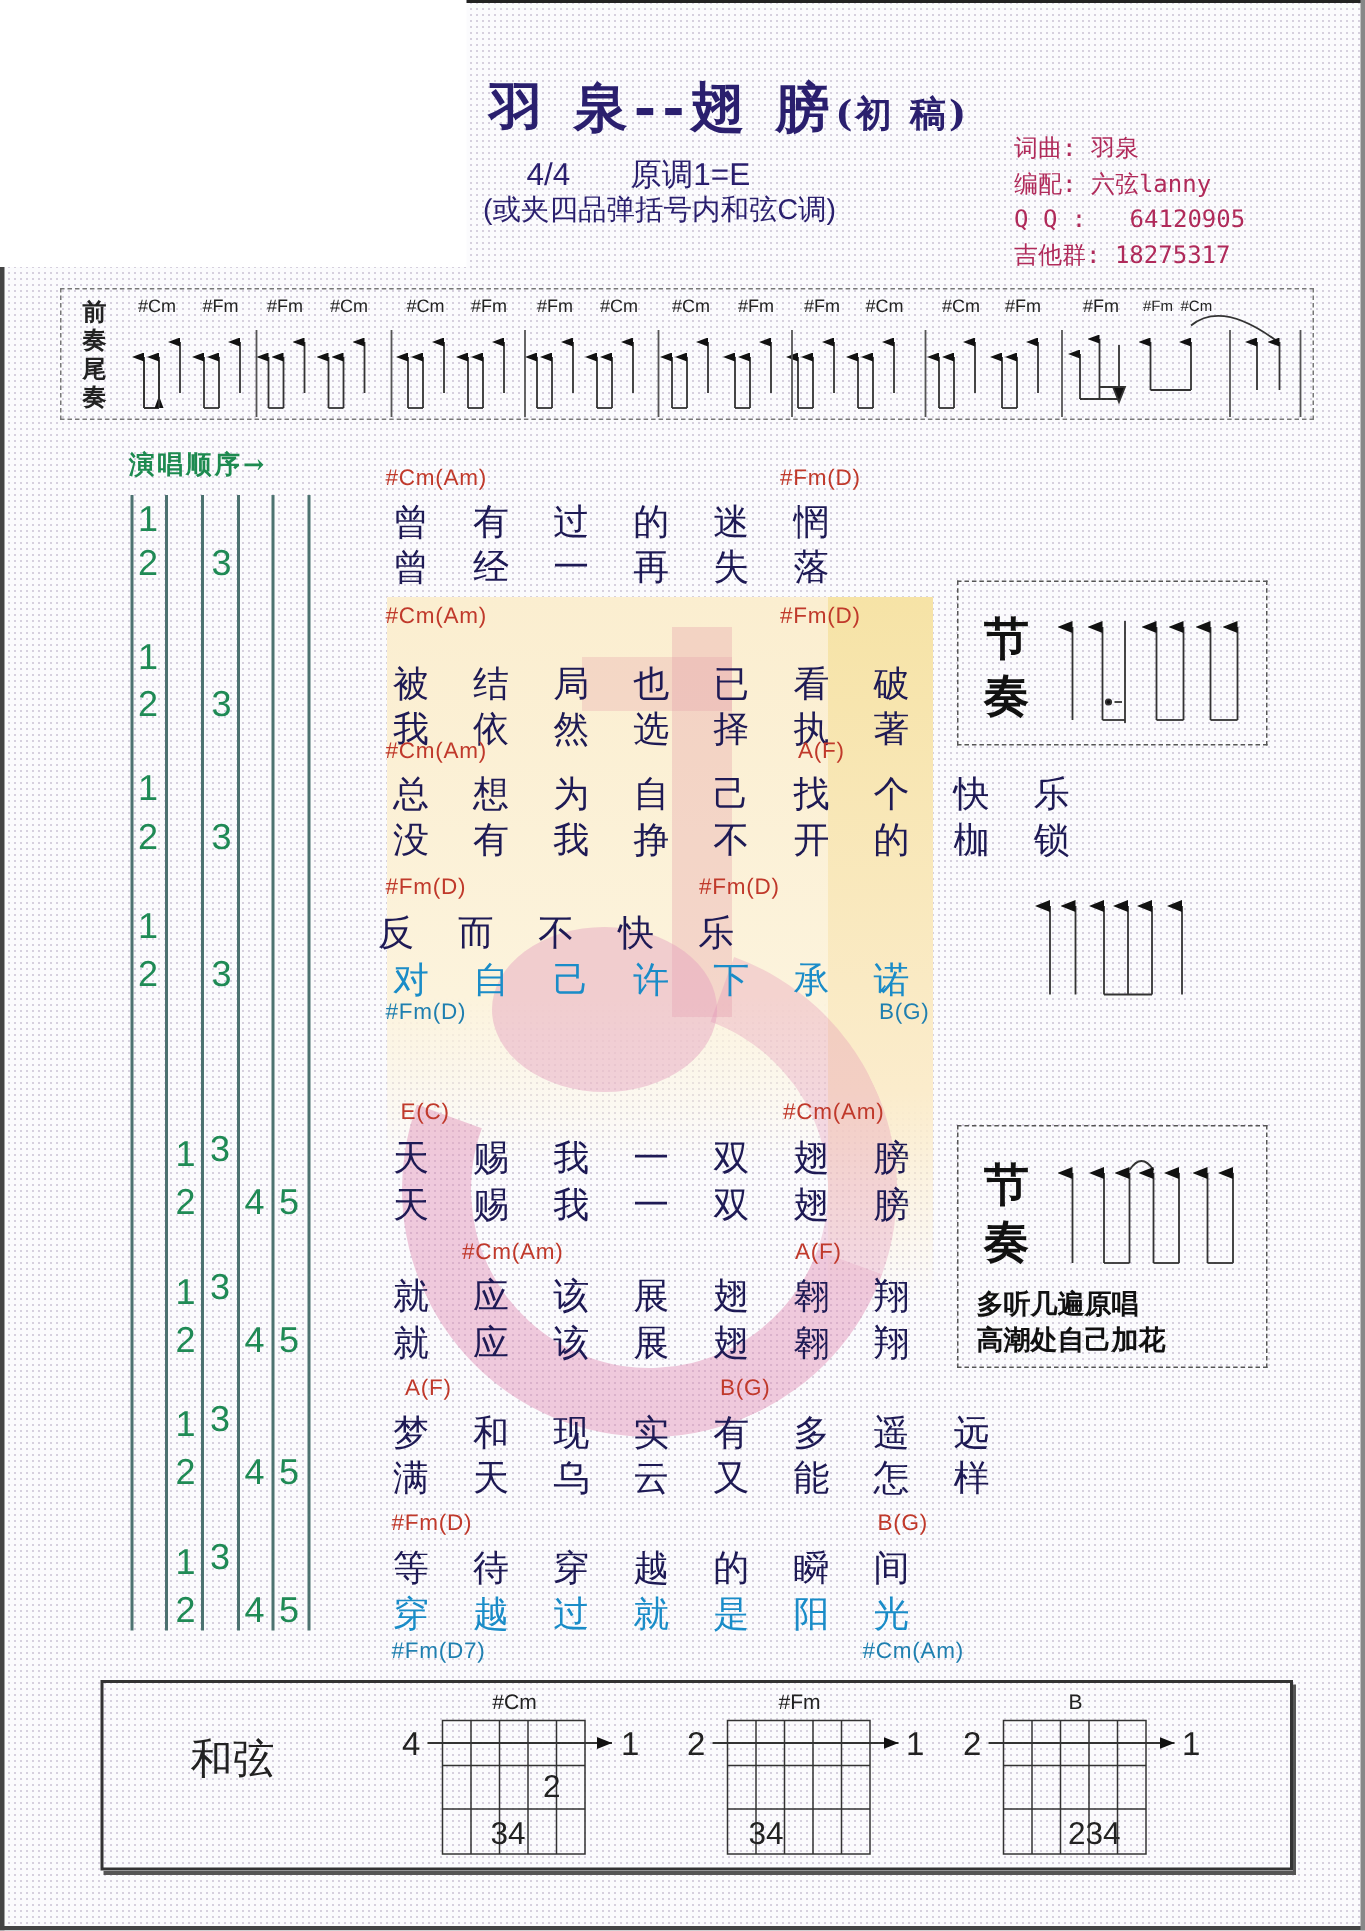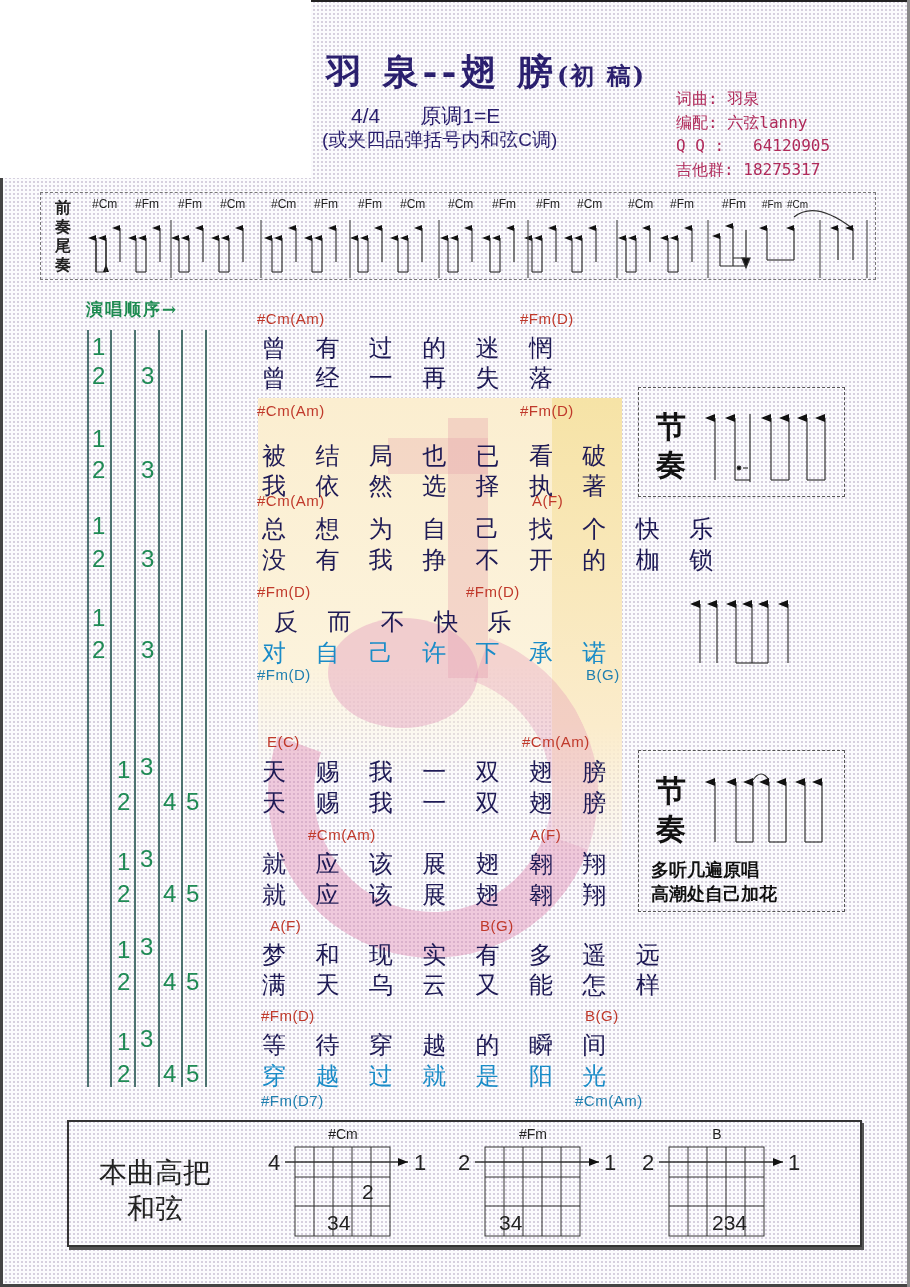--- a/index.html
+++ b/index.html
@@ -275,21 +275,21 @@
 <div class="lyric" style="left:262px;top:440px"><span>被</span><span>结</span><span>局</span><span>也</span><span>已</span><span>看</span><span>破</span></div>
 <div class="lyric" style="left:262px;top:470px"><span>我</span><span>依</span><span>然</span><span>选</span><span>择</span><span>执</span><span>著</span></div>
 
 <div class="chord" style="left:257px;top:492px">#Cm(Am)</div>
 <div class="chord" style="left:532px;top:492px">A(F)</div>
 <div class="lyric" style="left:262px;top:513px"><span>总</span><span>想</span><span>为</span><span>自</span><span>己</span><span>找</span><span>个</span><span>快</span><span>乐</span></div>
 <div class="lyric" style="left:262px;top:544px"><span>没</span><span>有</span><span>我</span><span>挣</span><span>不</span><span>开</span><span>的</span><span>枷</span><span>锁</span></div>
 
 <div class="chord" style="left:257px;top:583px">#Fm(D)</div>
 <div class="chord" style="left:466px;top:583px">#Fm(D)</div>
-<div class="lyric" style="left:274px;top:606px"><span>反</span><span>而</span><span>不</span><span>快</span><span>乐</span></div>
+<div class="lyric" style="left:252px;top:606px"><span>反</span><span>而</span><span>不</span><span>快</span><span>乐</span></div>
 <div class="lyric blue" style="left:262px;top:637px"><span>对</span><span>自</span><span>己</span><span>许</span><span>下</span><span>承</span><span>诺</span></div>
 <div class="chord blue" style="left:257px;top:666px">#Fm(D)</div>
 <div class="chord blue" style="left:586px;top:666px">B(G)</div>
 
 <div class="chord" style="left:267px;top:733px">E(C)</div>
 <div class="chord" style="left:522px;top:733px">#Cm(Am)</div>
 <div class="lyric" style="left:262px;top:756px"><span>天</span><span>赐</span><span>我</span><span>一</span><span>双</span><span>翅</span><span>膀</span></div>
 <div class="lyric" style="left:262px;top:787px"><span>天</span><span>赐</span><span>我</span><span>一</span><span>双</span><span>翅</span><span>膀</span></div>
 
 <div class="chord" style="left:308px;top:826px">#Cm(Am)</div>
@@ -372,21 +372,20 @@
     <path d="M105,72 L122,72"></path>
   </g>
 </svg>
 <div class="note" style="left:651px;top:858px">
     <div>多听几遍原唱</div>
     <div>高潮处自己加花</div>
   </div>
 
 <div class="chord-box"></div>
 <div class="chord-box-label">
-    <div>本曲高把</div>
     <div>和弦</div>
   </div>
 
 <div class="chord-name" style="left:293px">#Cm</div>
 <div class="chord-name" style="left:483px">#Fm</div>
 <div class="chord-name" style="left:667px">B</div>
 
 <svg style="position:absolute;left:0;top:1140px" width="910" height="100">
   <defs>
       <marker id="ah5" markerWidth="10" markerHeight="8" refX="10" refY="4" orient="auto" markerUnits="userSpaceOnUse">

